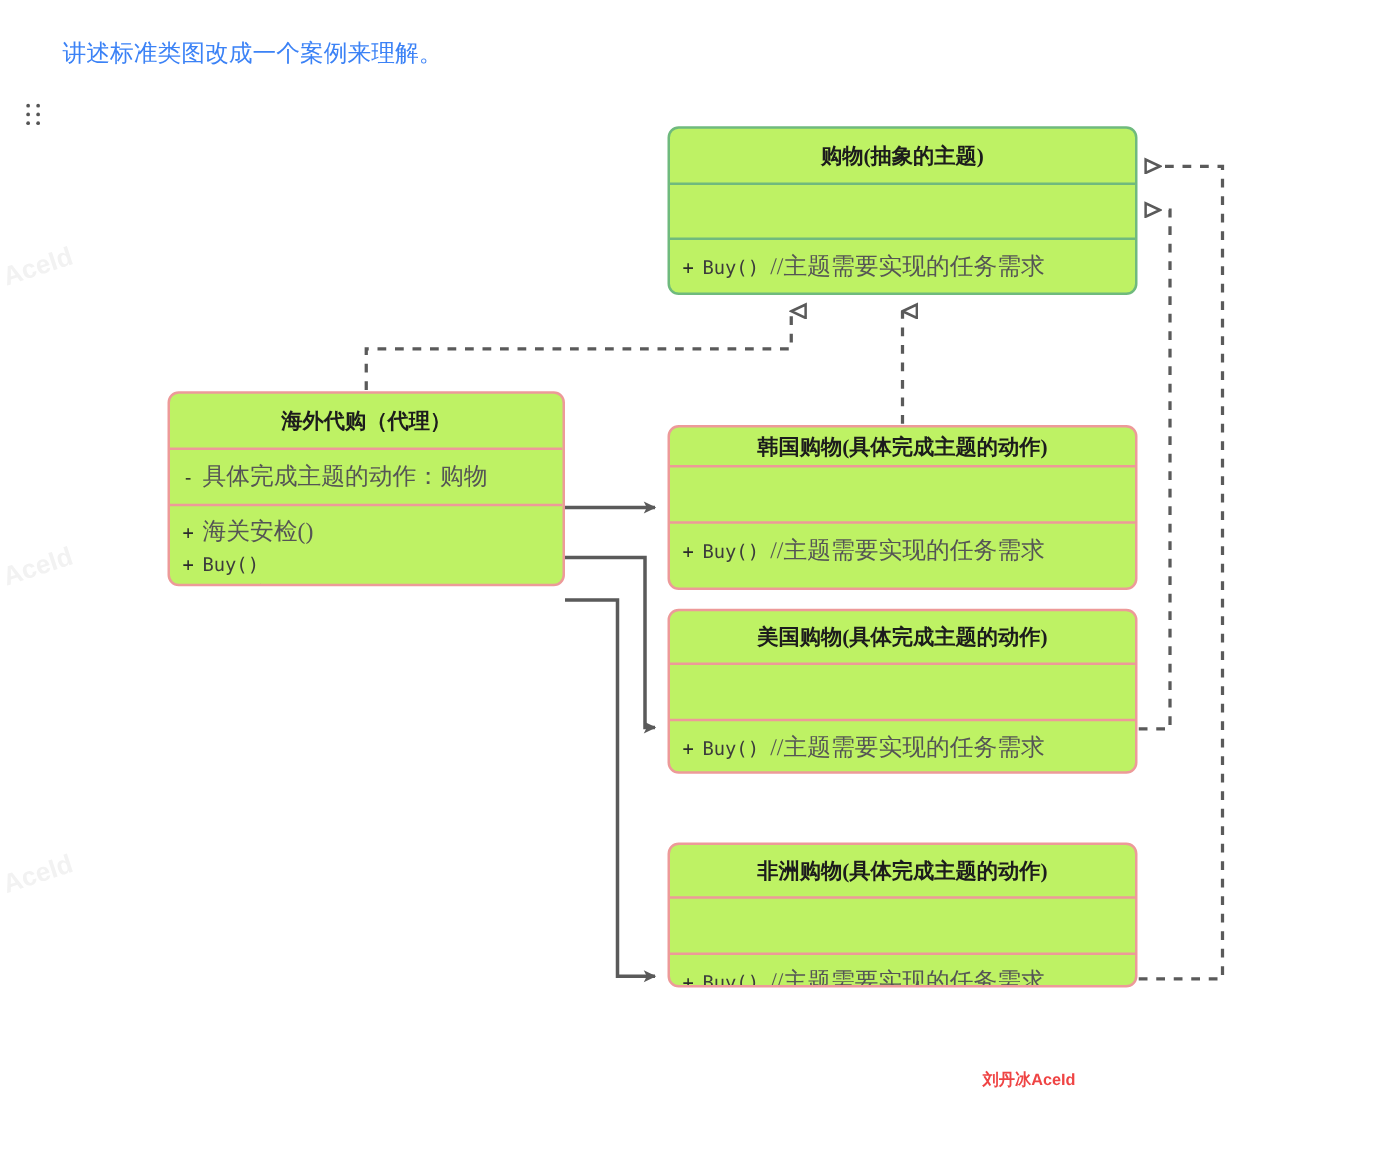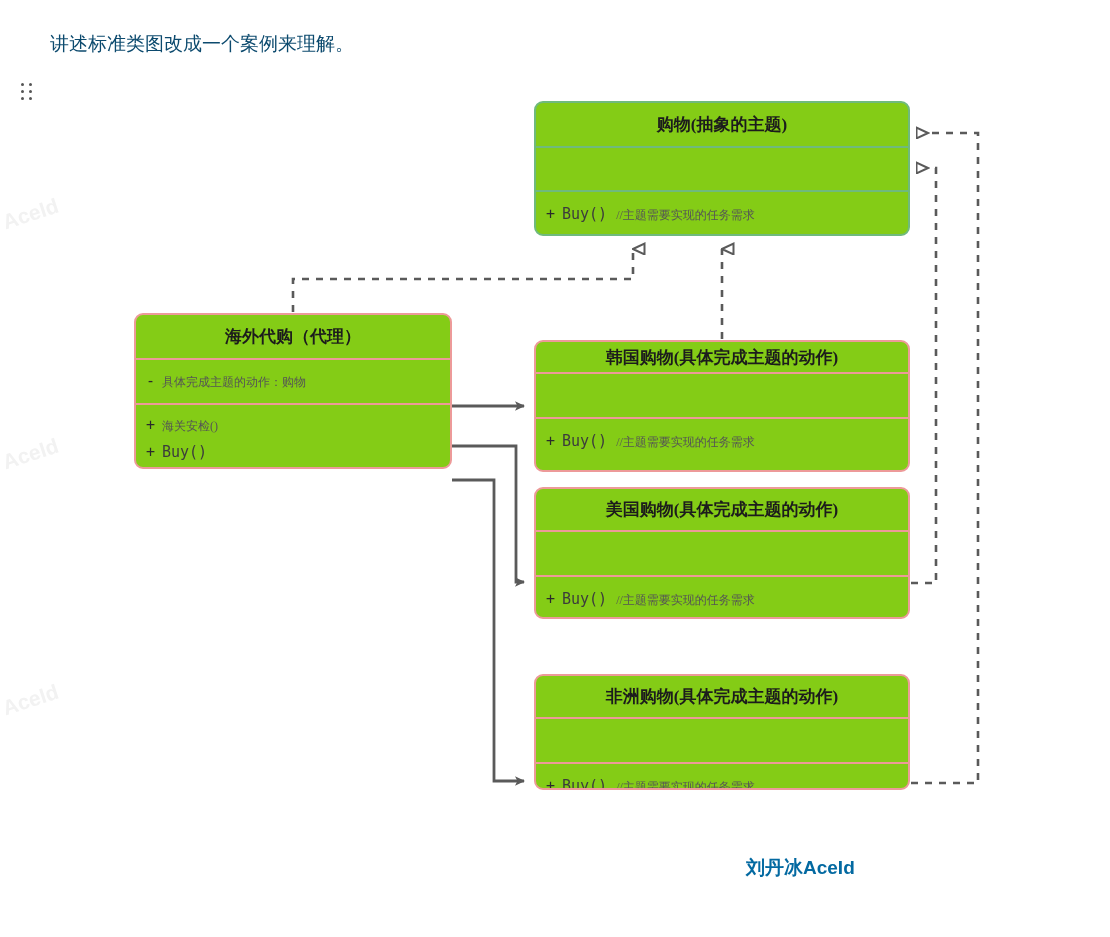--- a/index.html
+++ b/index.html
@@ -17,21 +17,21 @@
     color: #2b2b2b;
   }
 
   
   #intro-text {
     position: absolute;
     left: 50px;
     top: 30px;
     font-size: 19px;
     line-height: 28px;
-    color: #0c4a6e;
+    color: #3b82f6;
     white-space: nowrap;
     font-family: "Liberation Serif", "DejaVu Serif", serif;
   }
 
   
   #drag-handle {
     position: absolute;
     left: 20px;
     top: 82px;
     width: 14px;
@@ -66,21 +66,21 @@
     top: 0;
     width: 1110px;
     height: 937px;
     pointer-events: none;
   }
 
   
   .uml-class {
     position: absolute;
     box-sizing: border-box;
-    background: #84cc16;
+    background: #bef264;
     border-radius: 9px;
     overflow: hidden;
     z-index: 3;
   }
   .uml-class.green  { border: 2px solid #6fba7d; }
   .uml-class.pink   { border: 2px solid #ed9a99; }
 
   .uml-header {
     box-sizing: border-box;
     display: flex;
@@ -123,43 +123,43 @@
     font-size: 15px;
     color: #2b2b2b;
   }
   .uml-row .member {
     font-family: "DejaVu Sans Mono", "Liberation Mono", monospace;
     font-size: 15px;
     color: #3c3c3c;
   }
   .uml-row .member .cjk {
     font-family: "Liberation Serif", "DejaVu Serif", serif;
-    font-size: 12px;
+    font-size: 19px;
     color: #555;
   }
 
   
   .wm-side {
     position: absolute;
     font-family: "Liberation Sans", "DejaVu Sans", sans-serif;
     font-size: 21px;
     font-weight: bold;
     color: #f2f2f2;
     transform: rotate(-18deg);
     user-select: none;
     z-index: 1;
   }
   #wm-bottom {
     position: absolute;
-    left: 746px;
+    left: 786px;
     top: 855px;
     font-family: "Liberation Sans", "DejaVu Sans", sans-serif;
-    font-size: 19px;
+    font-size: 13px;
     font-weight: bold;
-    color: #0369a1;
+    color: #ef4444;
     user-select: none;
     z-index: 1;
   }
 </style>
 </head>
 <body>
 
 <div id="intro-text">讲述标准类图改成一个案例来理解。</div>
 
 <div id="drag-handle">

